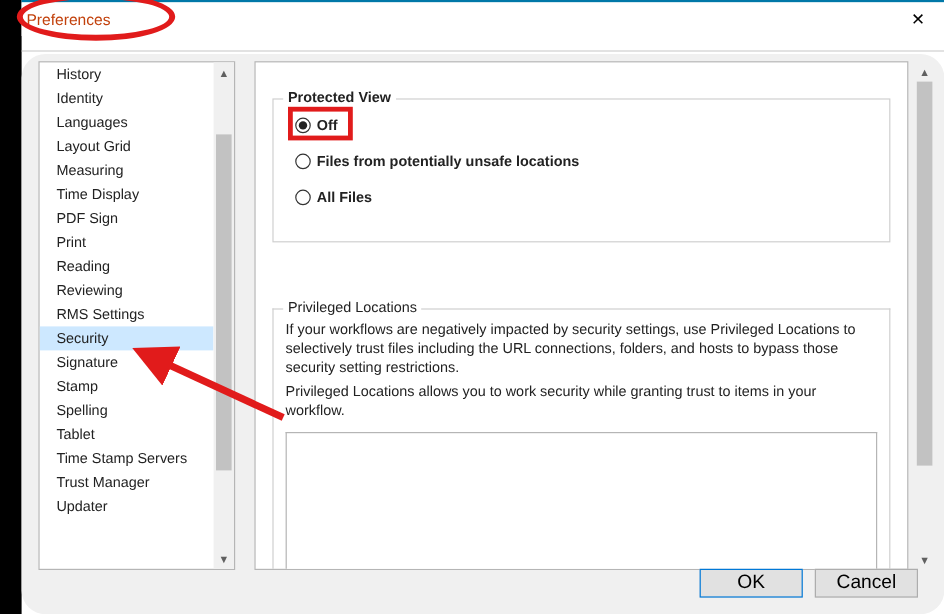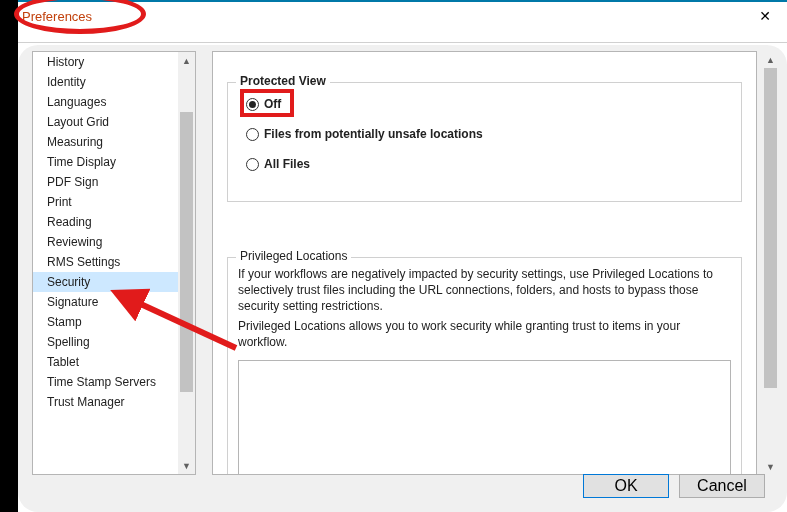--- a/index.html
+++ b/index.html
@@ -274,20 +274,21 @@
             <div class="sidebar-item">Reading</div>
             <div class="sidebar-item">Reviewing</div>
             <div class="sidebar-item">RMS Settings</div>
             <div class="sidebar-item selected">Security</div>
             <div class="sidebar-item">Signature</div>
             <div class="sidebar-item">Stamp</div>
             <div class="sidebar-item">Spelling</div>
             <div class="sidebar-item">Tablet</div>
             <div class="sidebar-item">Time Stamp Servers</div>
             <div class="sidebar-item">Trust Manager</div>
+            <div class="sidebar-item">Updater</div>
           </div>
         <div class="vscroll">
           <div class="arrow up">▲</div>
           <div class="thumb"></div>
           <div class="arrow down">▼</div>
         </div>
       </div>
 
       <div class="main-panel">
 

